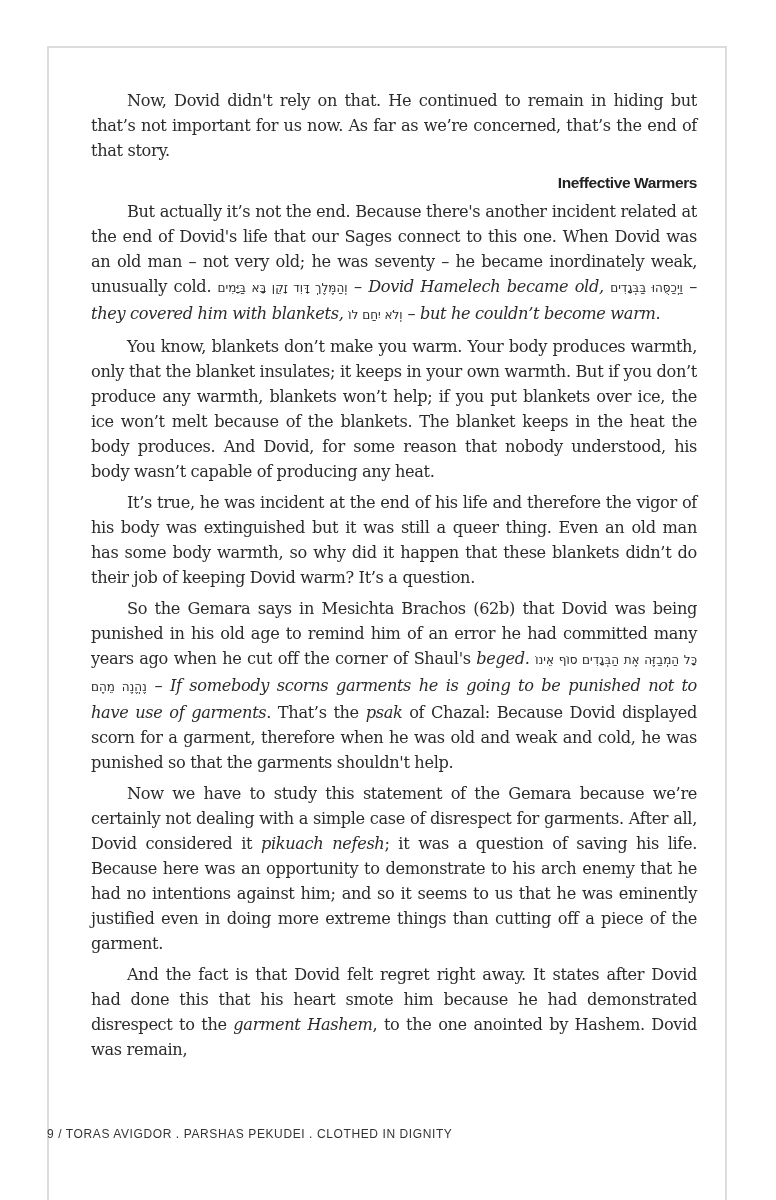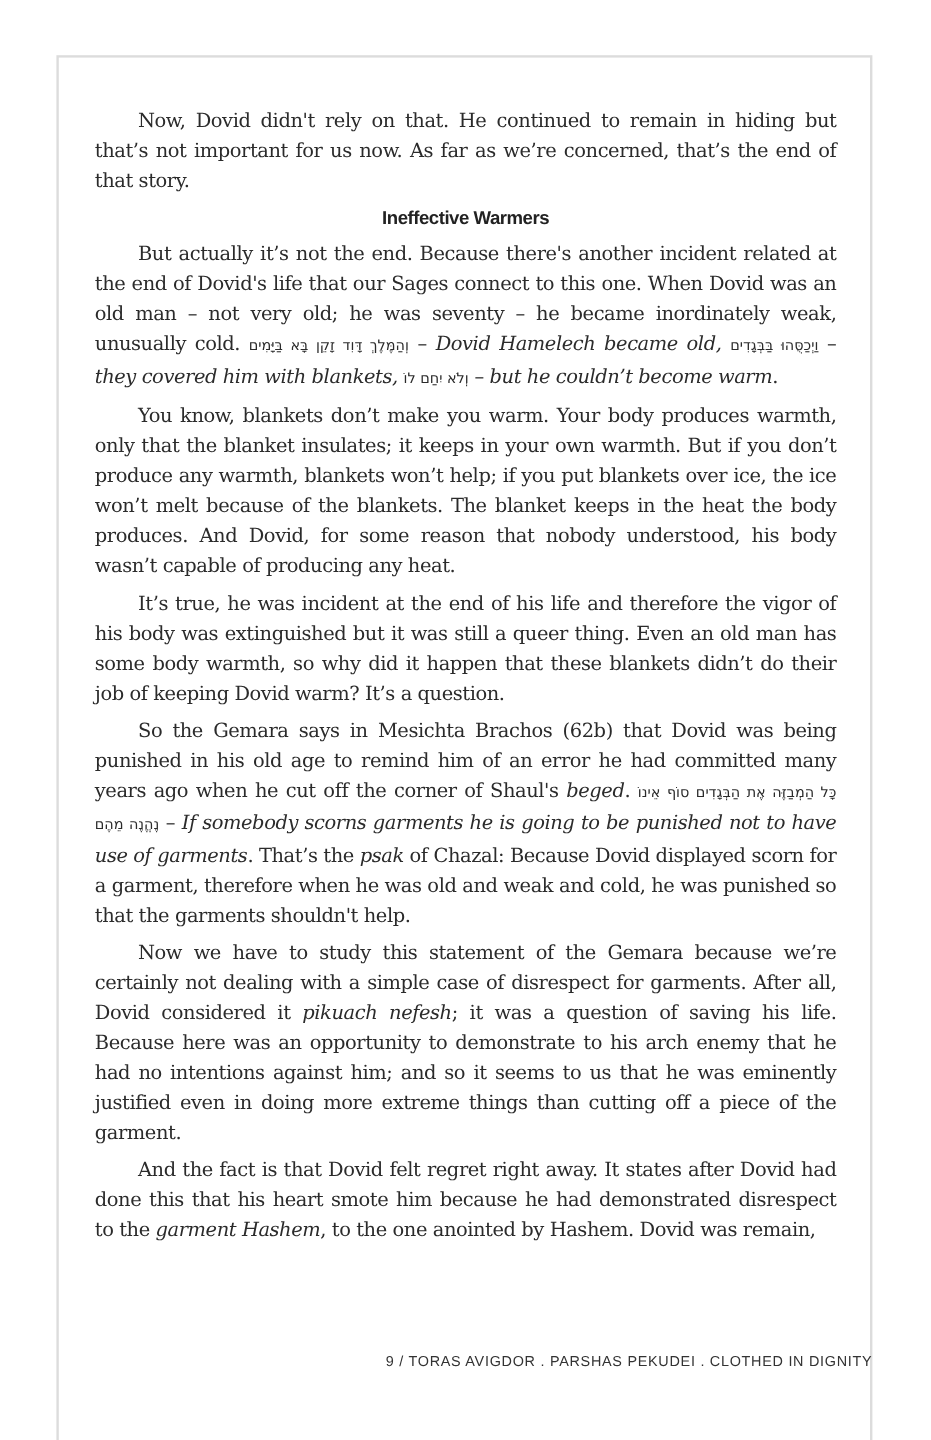--- a/index.html
+++ b/index.html
@@ -28,48 +28,48 @@
       left: 79px;
       top: 88px;
       width: 618px;
       font-family: "DejaVu Serif", "Liberation Serif", serif;
       font-size: 16.2px;
       line-height: 25px;
       color: #2b2b2b;
       letter-spacing: -0.35px;
     }
     .content p {
-      margin: 0 0 6px 0;
+      margin: 0 0 6px 12px;
       text-indent: 36px;
       text-align: justify;
     }
     .content h2 {
       font-family: "Liberation Sans", "DejaVu Sans", sans-serif;
       font-weight: bold;
       font-size: 15.5px;
       letter-spacing: -0.4px;
-      text-align: center;
+      text-align: right;
       color: #222222;
       margin: 10px 0 6px 0;
       line-height: 20px;
     }
     .he {
       font-family: "DejaVu Sans", sans-serif;
       font-size: 12px;
       letter-spacing: 0;
     }
     em {
       font-style: italic;
     }
     .footer {
       position: absolute;
       left: 47px;
       width: 680px;
       top: 1127px;
-      text-align: right;
+      text-align: left;
       font-family: "Liberation Sans", "DejaVu Sans", sans-serif;
       font-size: 12px;
       letter-spacing: 0.6px;
       color: #333333;
       font-weight: normal;
     }
   </style>
 </head>
 <body>
 

